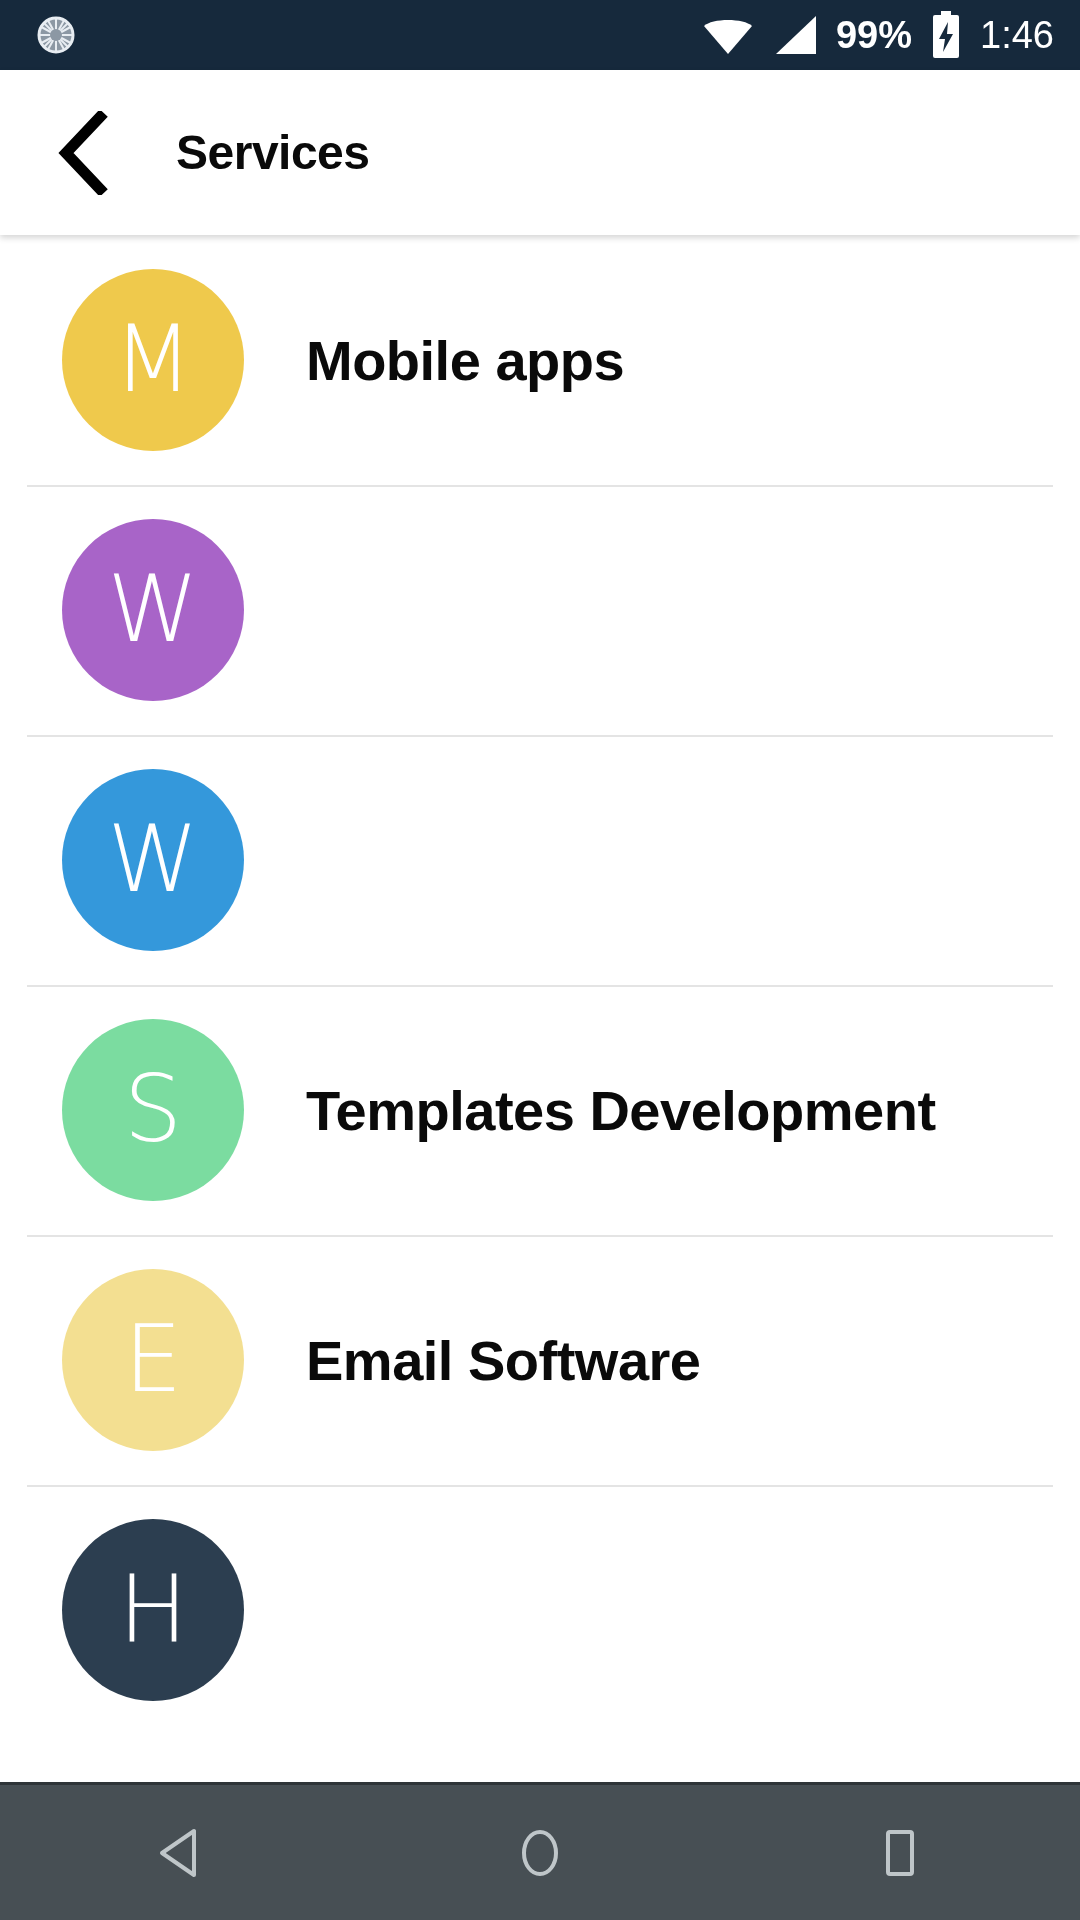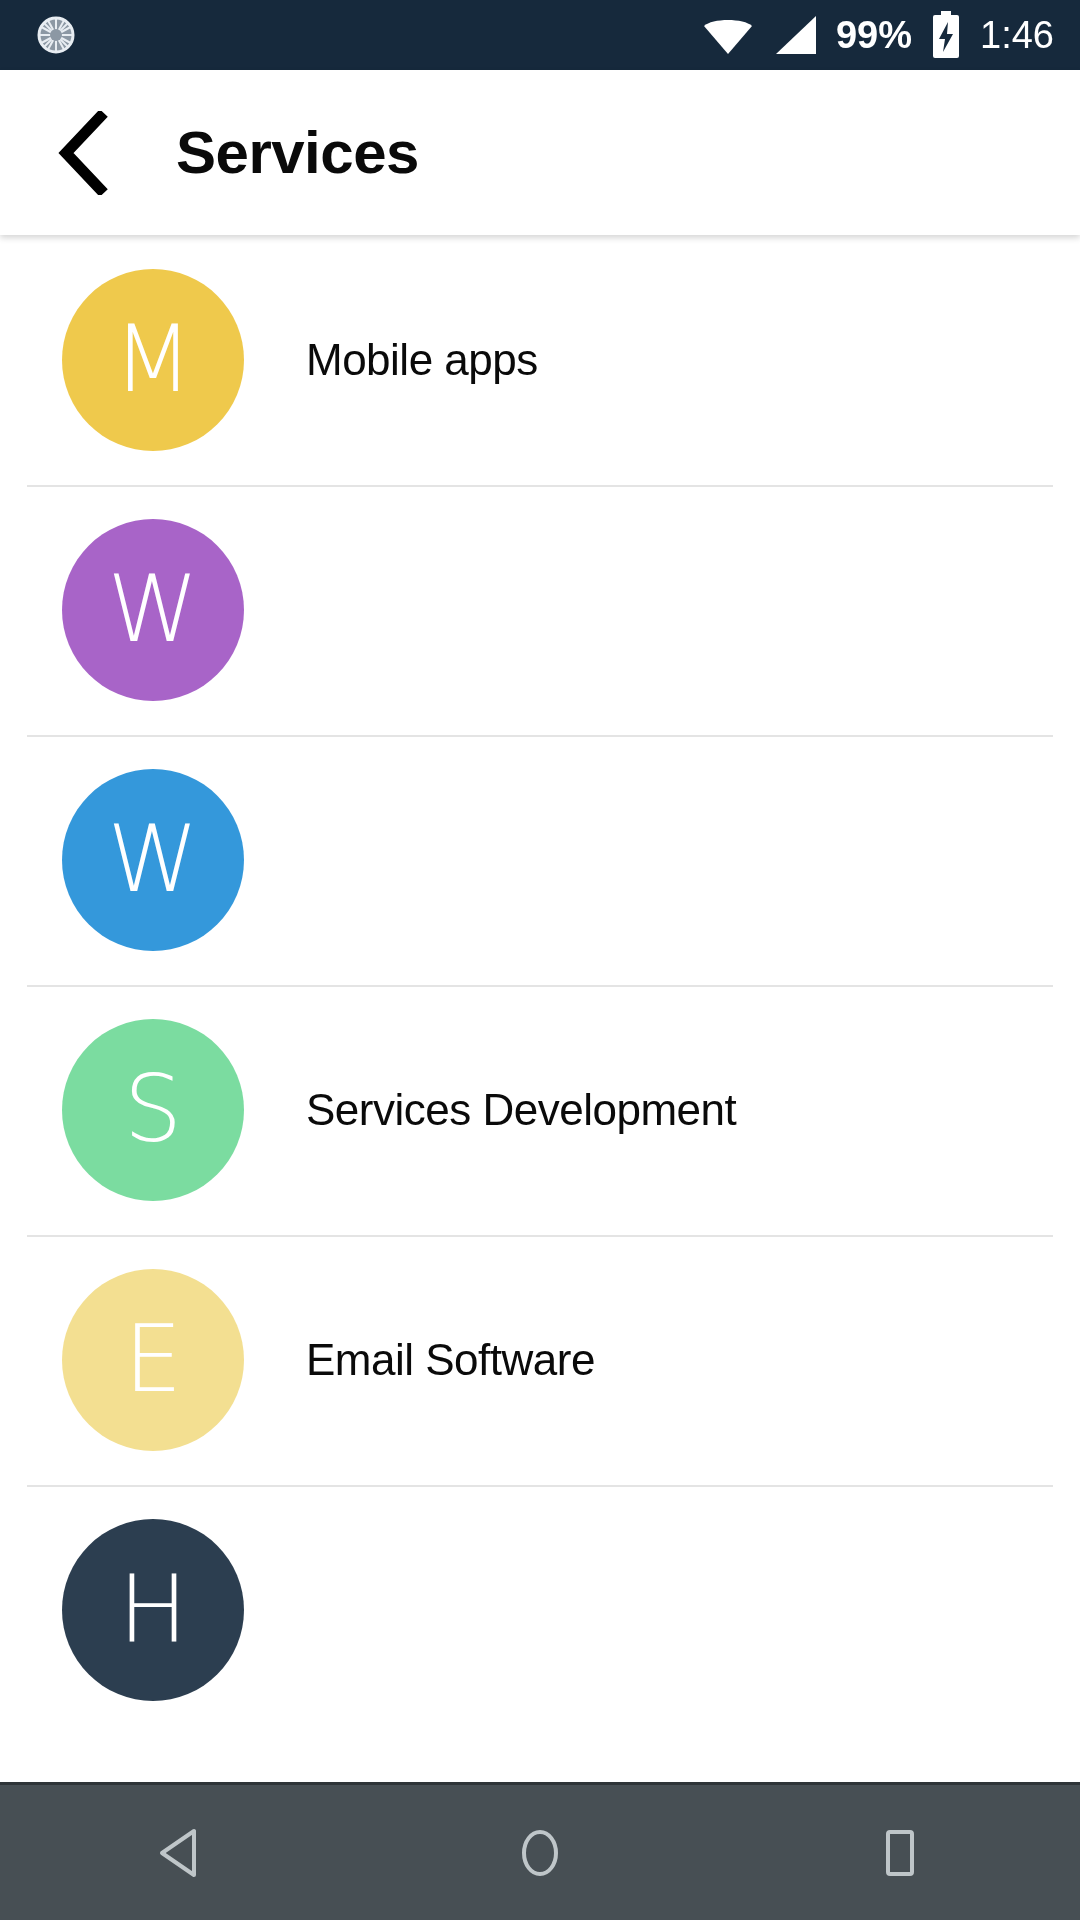--- a/index.html
+++ b/index.html
@@ -41,21 +41,21 @@
     box-shadow:0 3px 6px rgba(0,0,0,0.16);
     position:relative; z-index:5;
   }
   .back-button {
     width:92px; height:92px;
     display:flex; align-items:center; justify-content:center;
     flex:0 0 92px;
   }
   .back-button svg { display:block; }
   .app-title {
-    font-size:60px; font-weight:bold; color:#0a0a0a;
+    font-size:48px; font-weight:bold; color:#0a0a0a;
     margin-left:46px; letter-spacing:-0.5px;
   }
 
   
   .list {
     flex:1 1 auto;
     background:#ffffff;
     overflow:hidden;
     position:relative;
   }
@@ -76,21 +76,21 @@
     border-radius:50%;
     display:flex; align-items:center; justify-content:center;
     color:#ffffff;
     font-size:92px;
     font-weight:300;
     line-height:1;
     font-family:"DejaVu Sans", sans-serif;
   }
   .item-label {
     margin-left:62px;
-    font-size:44px; font-weight:normal; color:#0a0a0a;
+    font-size:56px; font-weight:bold; color:#0a0a0a;
     letter-spacing:-0.5px; white-space:nowrap;
   }
 
   
   .nav-bar {
     flex:0 0 138px; height:138px;
     background:#474F54;
     display:flex; align-items:center; justify-content:space-around;
     border-top:3px solid #2E3438;
   }
@@ -178,21 +178,21 @@
     <div class="list-item">
       <div class="avatar" style="background: rgb(52, 152, 219);">
         <span>W</span>
       </div>
     </div>
 
     <div class="list-item">
       <div class="avatar" style="background: rgb(123, 220, 160);">
         <span>S</span>
       </div>
-      <div class="item-label">Services Development</div>
+      <div class="item-label">Templates Development</div>
     </div>
 
     <div class="list-item">
       <div class="avatar" style="background: rgb(243, 223, 145);">
         <span>E</span>
       </div>
       <div class="item-label">Email Software</div>
     </div>
 
     <div class="list-item">

